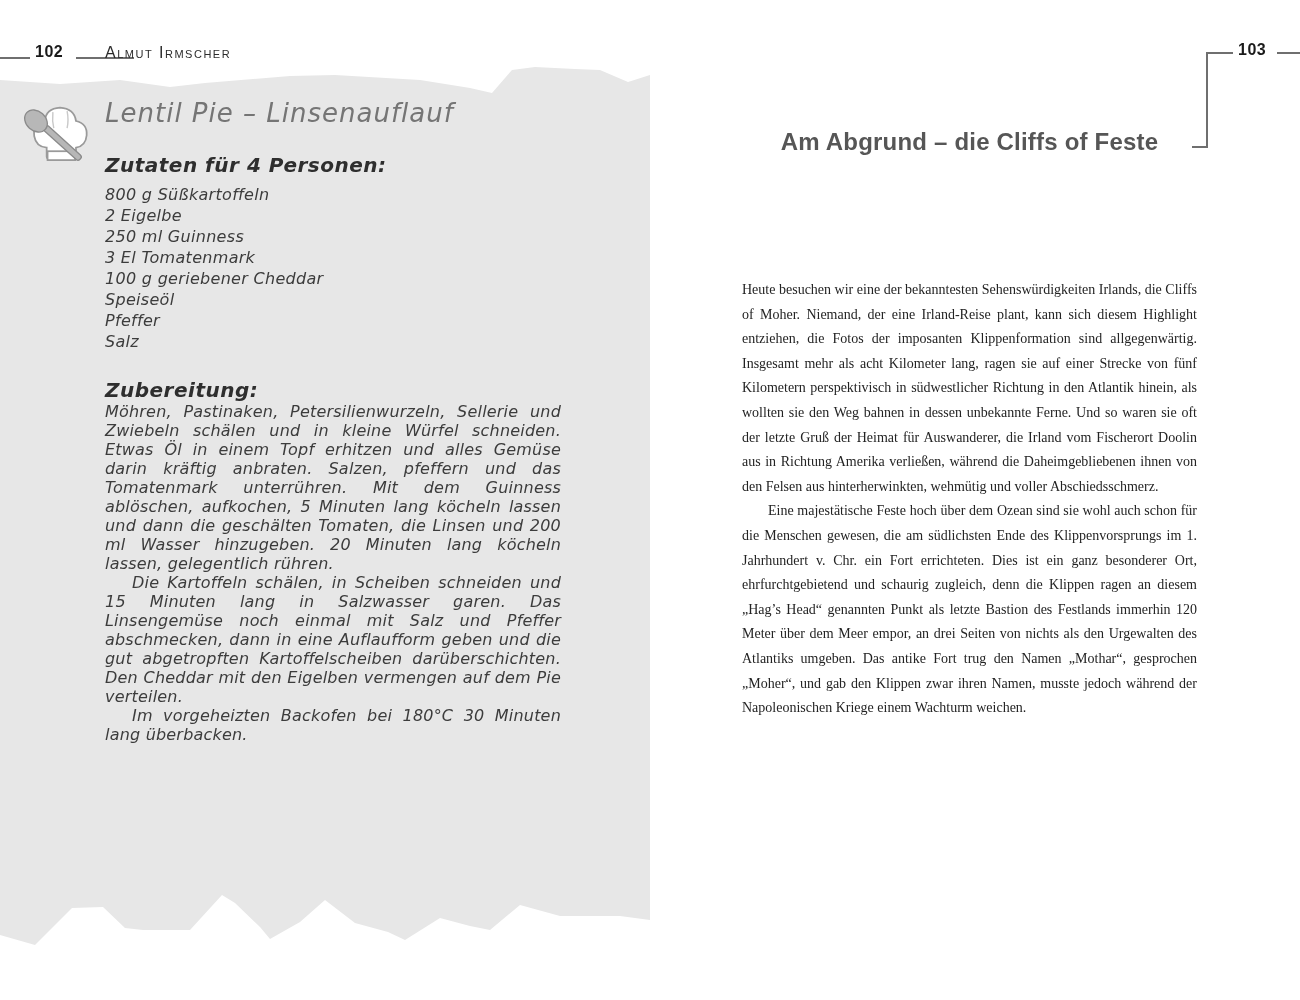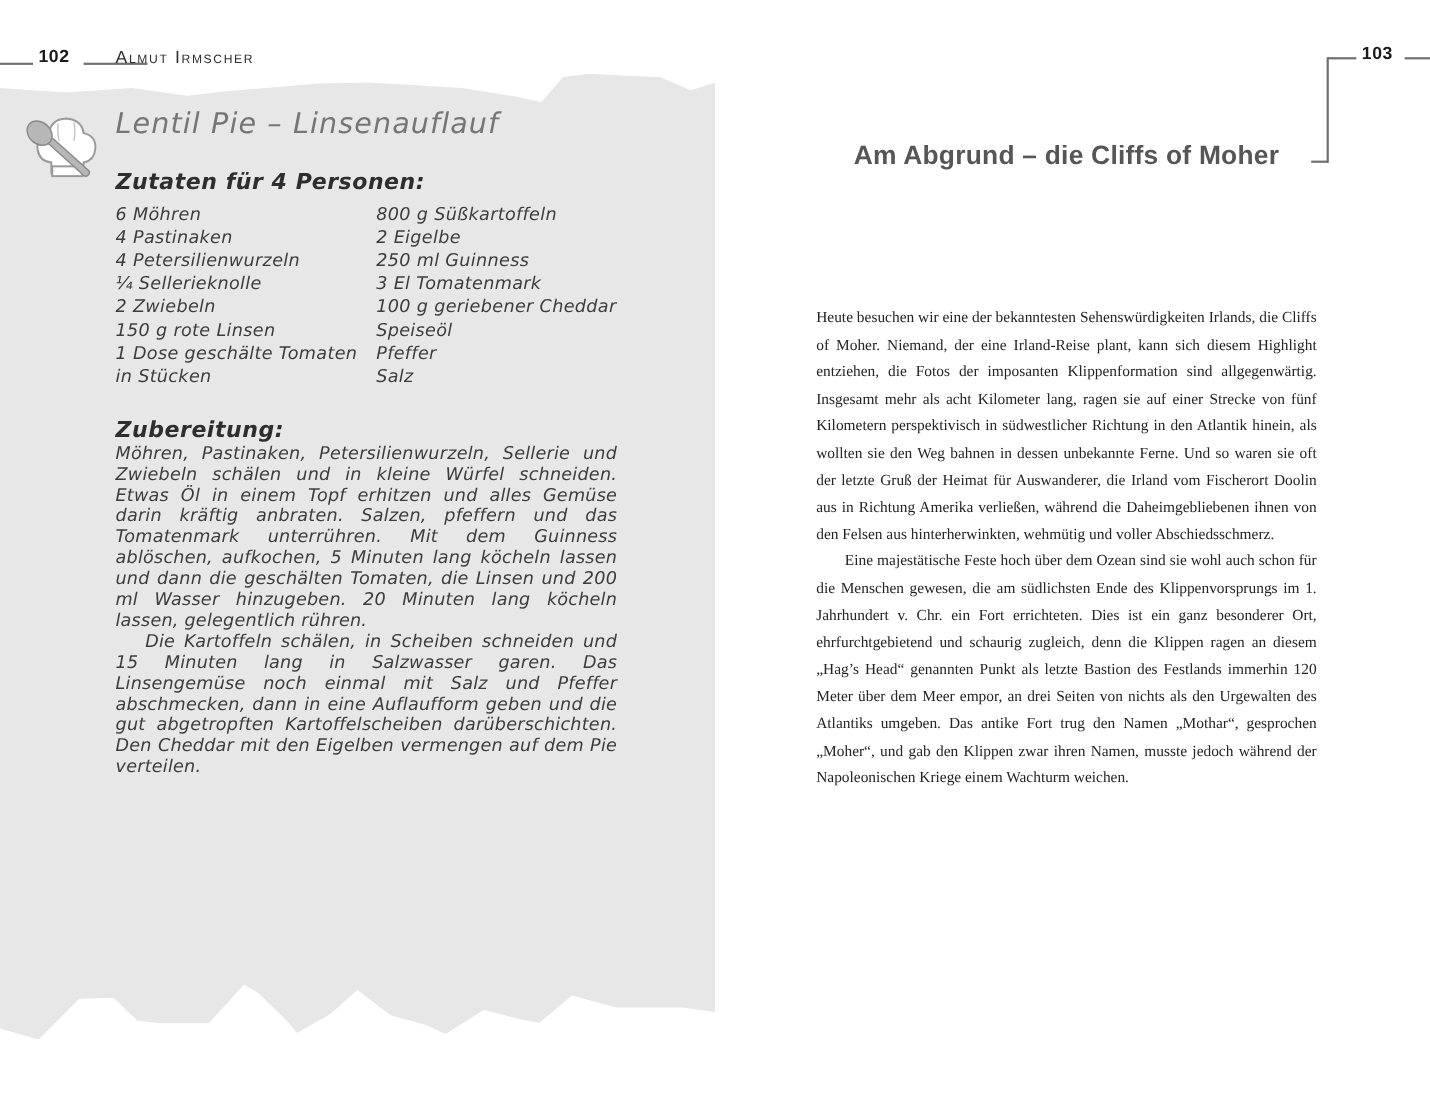--- a/index.html
+++ b/index.html
@@ -120,50 +120,41 @@
         <rect x="30" y="36" width="54" height="7" rx="3" transform="rotate(42 30 36)" fill="#b7b7b7" stroke="#8b8b8b" stroke-width="1.5"></rect>
         <ellipse cx="18" cy="32" rx="14" ry="11" transform="rotate(42 18 32)" fill="#b7b7b7" stroke="#8b8b8b" stroke-width="1.5"></ellipse>
       </g>
     </svg>
 
     <div class="hand recipe-title">Lentil Pie – Linsenauflauf</div>
 
     <div class="hand recipe-heading h-zutaten">Zutaten für 4 Personen:</div>
 
     <div class="ingredients">
-      <div class="hand ing-col left">
-          <div>6 Möhren</div>
-          <div>4 Pastinaken</div>
-          <div>4 Petersilienwurzeln</div>
-          <div>¼ Sellerieknolle</div>
-          <div>2 Zwiebeln</div>
-          <div>150 g rote Linsen</div>
-          <div>1 Dose geschälte Tomaten</div>
-          <div>in Stücken</div>
-        </div>
       <div class="hand ing-col">
           <div>800 g Süßkartoffeln</div>
           <div>2 Eigelbe</div>
           <div>250 ml Guinness</div>
           <div>3 El Tomatenmark</div>
           <div>100 g geriebener Cheddar</div>
           <div>Speiseöl</div>
           <div>Pfeffer</div>
           <div>Salz</div>
         </div>
     </div>
 
     <div class="hand recipe-heading h-zubereitung">Zubereitung:</div>
 
     <div class="hand prep">
         <p>Möhren, Pastinaken, Petersilienwurzeln, Sellerie und Zwiebeln schälen und in kleine Würfel schneiden. Etwas Öl in einem Topf erhitzen und alles Gemüse darin kräftig anbraten. Salzen, pfeffern und das Tomatenmark unterrühren. Mit dem Guinness ablöschen, aufkochen, 5 Minuten lang köcheln lassen und dann die geschälten Tomaten, die Linsen und 200 ml Wasser hinzugeben. 20 Minuten lang köcheln lassen, gelegentlich rühren.</p>
         <p>Die Kartoffeln schälen, in Scheiben schneiden und 15 Minuten lang in Salzwasser garen. Das Linsengemüse noch einmal mit Salz und Pfeffer abschmecken, dann in eine Auflaufform geben und die gut abgetropften Kartoffelscheiben darüberschichten. Den Cheddar mit den Eigelben vermengen auf dem Pie verteilen.</p>
+        <p>Im vorgeheizten Backofen bei 180°C 30 Minuten lang überbacken.</p>
       </div>
   </div>
 
-  <h1 class="right-title">Am Abgrund – die Cliffs of Moher</h1>
+  <h1 class="right-title">Am Abgrund – die Cliffs of Feste</h1>
 
   <div class="right-body">
       <p>Heute besuchen wir eine der bekanntesten Sehenswürdigkeiten Irlands, die Cliffs of Moher. Niemand, der eine Irland-Reise plant, kann sich diesem Highlight entziehen, die Fotos der imposanten Klippenformation sind allgegenwärtig. Insgesamt mehr als acht Kilometer lang, ragen sie auf einer Strecke von fünf Kilometern perspektivisch in südwestlicher Richtung in den Atlantik hinein, als wollten sie den Weg bahnen in dessen unbekannte Ferne. Und so waren sie oft der letzte Gruß der Heimat für Auswanderer, die Irland vom Fischerort Doolin aus in Richtung Amerika verließen, während die Daheimgebliebenen ihnen von den Felsen aus hinterherwinkten, wehmütig und voller Abschiedsschmerz.</p>
       <p>Eine majestätische Feste hoch über dem Ozean sind sie wohl auch schon für die Menschen gewesen, die am südlichsten Ende des Klippenvorsprungs im 1. Jahrhundert v. Chr. ein Fort errichteten. Dies ist ein ganz besonderer Ort, ehrfurchtgebietend und schaurig zugleich, denn die Klippen ragen an diesem „Hag’s Head“ genannten Punkt als letzte Bastion des Festlands immerhin 120 Meter über dem Meer empor, an drei Seiten von nichts als den Urgewalten des Atlantiks umgeben. Das antike Fort trug den Namen „Mothar“, gesprochen „Moher“, und gab den Klippen zwar ihren Namen, musste jedoch während der Napoleonischen Kriege einem Wachturm weichen.</p>
     </div>
 
 </div>
 
 </body></html>

